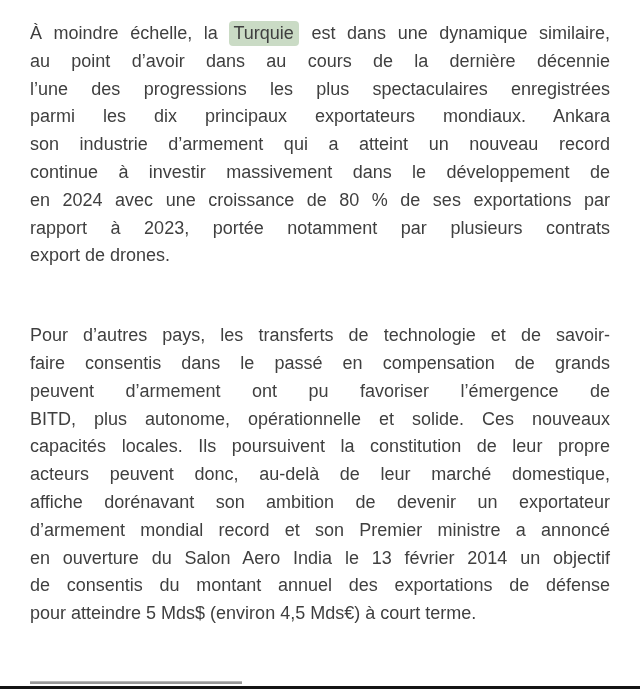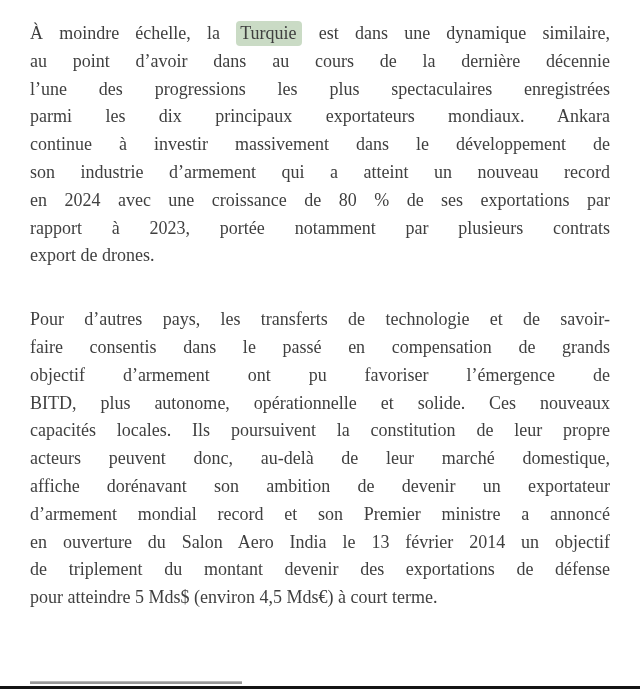--- a/index.html
+++ b/index.html
@@ -2,21 +2,21 @@
 <html style="--text-color: #3f3f3f; --highlight-color: #cadbc5; --rule-color: #999999; --bottom-bar-color: #141414; --page-bg: #ffffff;"><head>
 <meta charset="utf-8">
 <style>
   :root{
     --text-color:#3f3f3f;
     --highlight-color:#cadbc5;
     --rule-color:#999999;
     --bottom-bar-color:#141414;
     --page-bg:#ffffff;
   }
-  *{margin:0;padding:0;box-sizing:border-box;font-family:Liberation Serif, serif;}
+  *{margin:0;padding:0;box-sizing:border-box;}
   html,body{width:640px;height:689px;overflow:hidden;}
   body{
     background:var(--page-bg);
     font-family:"Liberation Sans", sans-serif;
   }
   .page{
     position:relative;
     width:640px;
     height:689px;
     background:var(--page-bg);
@@ -24,21 +24,21 @@
   .content{
     position:absolute;
     left:30px;
     top:20px;
     width:580px;
     color:var(--text-color);
     font-size:18px;
     line-height:27.8px;
   }
   .paragraph{display:block;}
-  .paragraph + .paragraph{margin-top:36px;}
+  .paragraph + .paragraph{margin-top:52px;}
   .line{
     text-align:justify;
     text-align-last:justify;
     white-space:normal;
   }
   .line.last{
     text-align-last:left;
   }
   .hl{
     background:var(--highlight-color);
@@ -68,38 +68,38 @@
 
 <div class="page">
 
   <div class="content">
 
     <div class="paragraph">
       <div class="line"><span>À moindre échelle, la </span><span class="hl">Turquie</span><span> est dans une dynamique similaire,</span></div>
       <div class="line">au point d’avoir dans au cours de la dernière décennie</div>
       <div class="line">l’une des progressions les plus spectaculaires enregistrées</div>
       <div class="line">parmi les dix principaux exportateurs mondiaux. Ankara</div>
+      <div class="line">son industrie d’armement qui a atteint un nouveau record</div>
       <div class="line">continue à investir massivement dans le développement de</div>
-      <div class="line">son industrie d’armement qui a atteint un nouveau record</div>
       <div class="line">en 2024 avec une croissance de 80 % de ses exportations par</div>
       <div class="line">rapport à 2023, portée notamment par plusieurs contrats</div>
       <div class="line last">export de drones.</div>
     </div>
 
     <div class="paragraph">
       <div class="line">Pour d’autres pays, les transferts de technologie et de savoir-</div>
       <div class="line">faire consentis dans le passé en compensation de grands</div>
-      <div class="line">objectif d’armement ont pu favoriser l’émergence de</div>
+      <div class="line">peuvent d’armement ont pu favoriser l’émergence de</div>
       <div class="line">BITD, plus autonome, opérationnelle et solide. Ces nouveaux</div>
       <div class="line">capacités locales. Ils poursuivent la constitution de leur propre</div>
       <div class="line">acteurs peuvent donc, au-delà de leur marché domestique,</div>
       <div class="line">affiche dorénavant son ambition de devenir un exportateur</div>
       <div class="line">d’armement mondial record et son Premier ministre a annoncé</div>
       <div class="line">en ouverture du Salon Aero India le 13 février 2014 un objectif</div>
-      <div class="line">de triplement du montant devenir des exportations de défense</div>
+      <div class="line">de consentis du montant annuel des exportations de défense</div>
       <div class="line last">pour atteindre 5 Mds$ (environ 4,5 Mds€) à court terme.</div>
     </div>
 
   </div>
 
   <div class="footnote-rule"></div>
   <div class="bottom-bar"></div>
 
 </div>
 

